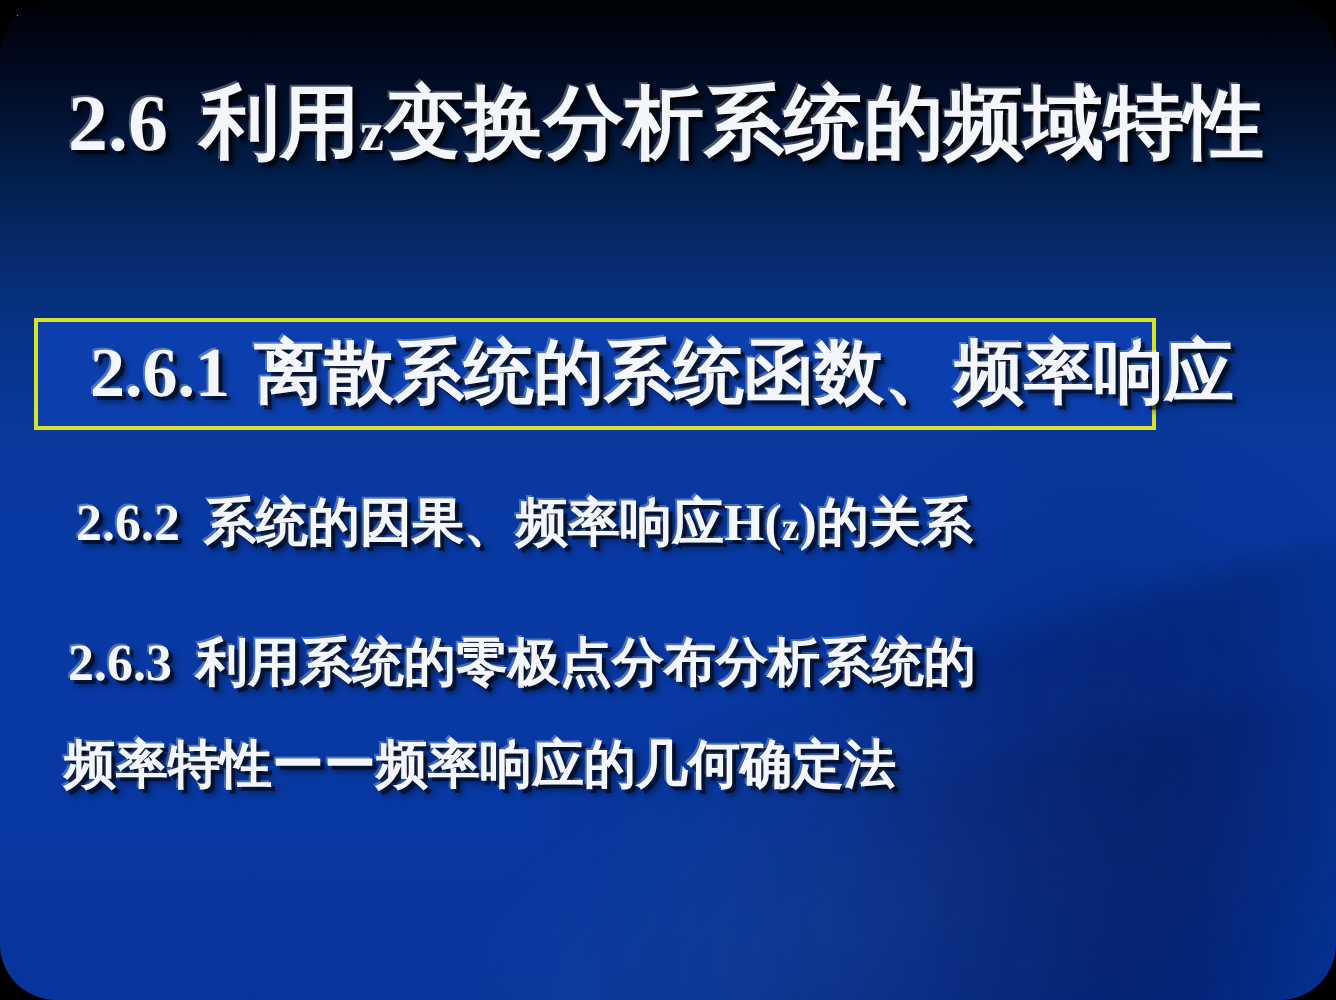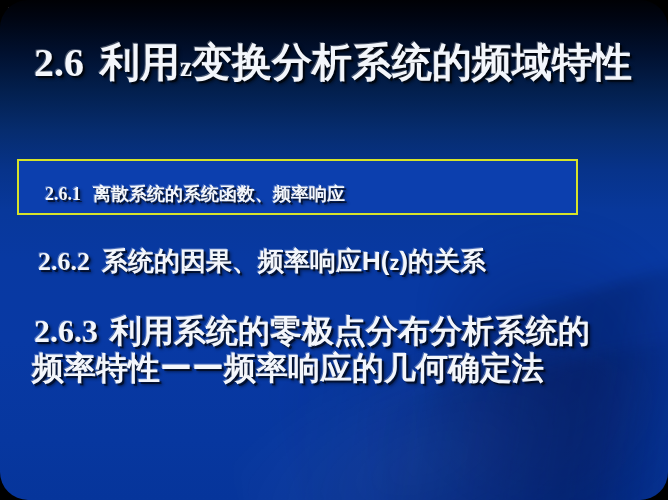--- a/index.html
+++ b/index.html
@@ -122,22 +122,22 @@
     width: 561px;
     height: 56px;
     border: 2px solid #d6e32a;
     background: #0c3fae;
     box-sizing: border-box;
   }
   #item1-text {
     position: absolute;
     left: 45px;
     top: 168px;
-    font-size: 18px;
-    line-height: 52px;
+    font-size: 35px;
+    line-height: 38px;
     font-weight: 700;
     text-align: center;
   }
   #item1-text .lat {
     font-family: "Liberation Serif", "DejaVu Serif", serif;
     font-weight: 700;
   }
   #item1-text .gap { display: inline-block; width: 12px; }
 
   #item2-text {
@@ -147,40 +147,40 @@
     font-size: 26px;
     line-height: 38px;
     font-weight: 700;
   }
   #item2-text .lat {
     font-family: "Liberation Serif", "DejaVu Serif", serif;
     font-weight: 700;
     margin-top: 28px;
   }
   #item2-text .hz {
-    font-family: Liberation Sans, sans-serif;
+    font-family: Liberation Serif, serif;
     font-weight: 700;
   }
   #item2-text .hz .small-z { font-size: 20px; }
   #item2-text .gap { display: inline-block; width: 12px; }
 
   #item3-block {
     position: absolute;
     left: 34px;
     top: 313px;
-    font-size: 32px;
+    font-size: 26px;
     line-height: 37px;
     font-weight: 700;
   }
   #item3-block .lat {
     font-family: "Liberation Serif", "DejaVu Serif", serif;
     font-weight: 700;
   }
   #item3-block .gap { display: inline-block; width: 12px; }
-  #item3-block .line2 { display: block; margin-left: -2px; }
+  #item3-block .line2 { display: block; margin-left: -2px; margin-top: 14px; }
 </style>
 </head>
 <body>
 
 <div id="slide">
 
   <div class="swirl swirl-d"></div>
   <div class="swirl swirl-a"></div>
   <div class="swirl swirl-b"></div>
   <div class="swirl swirl-c"></div>

